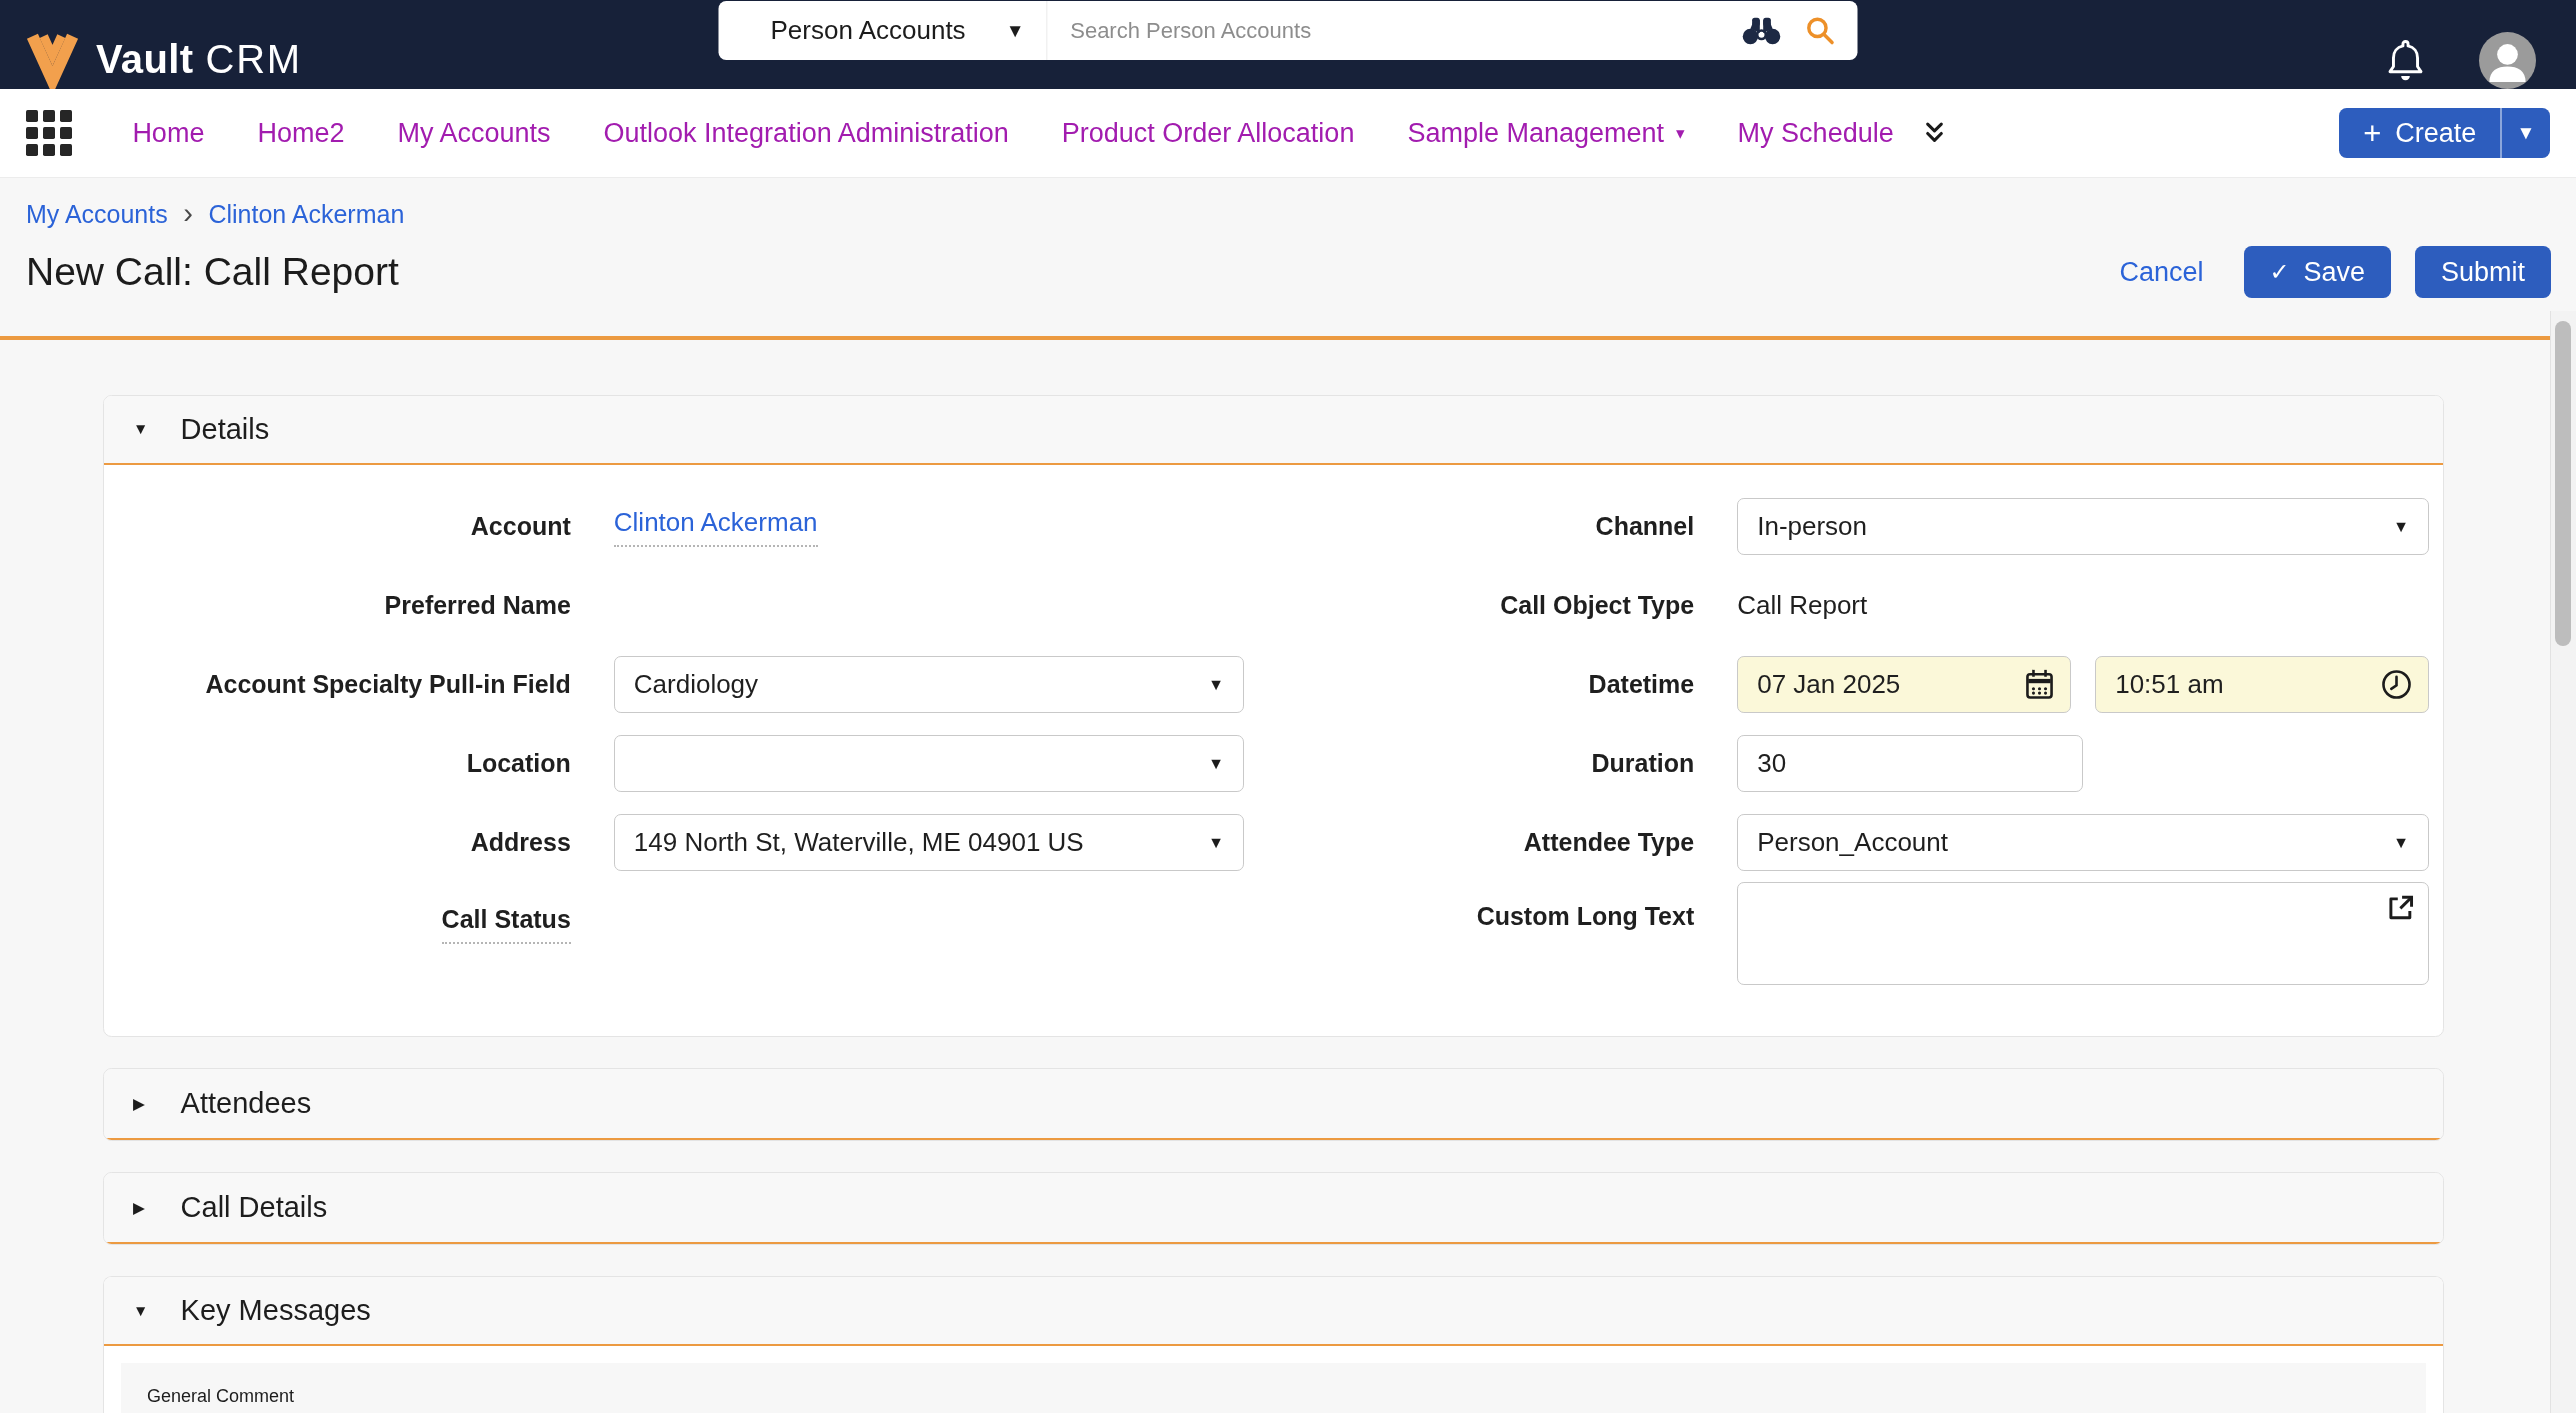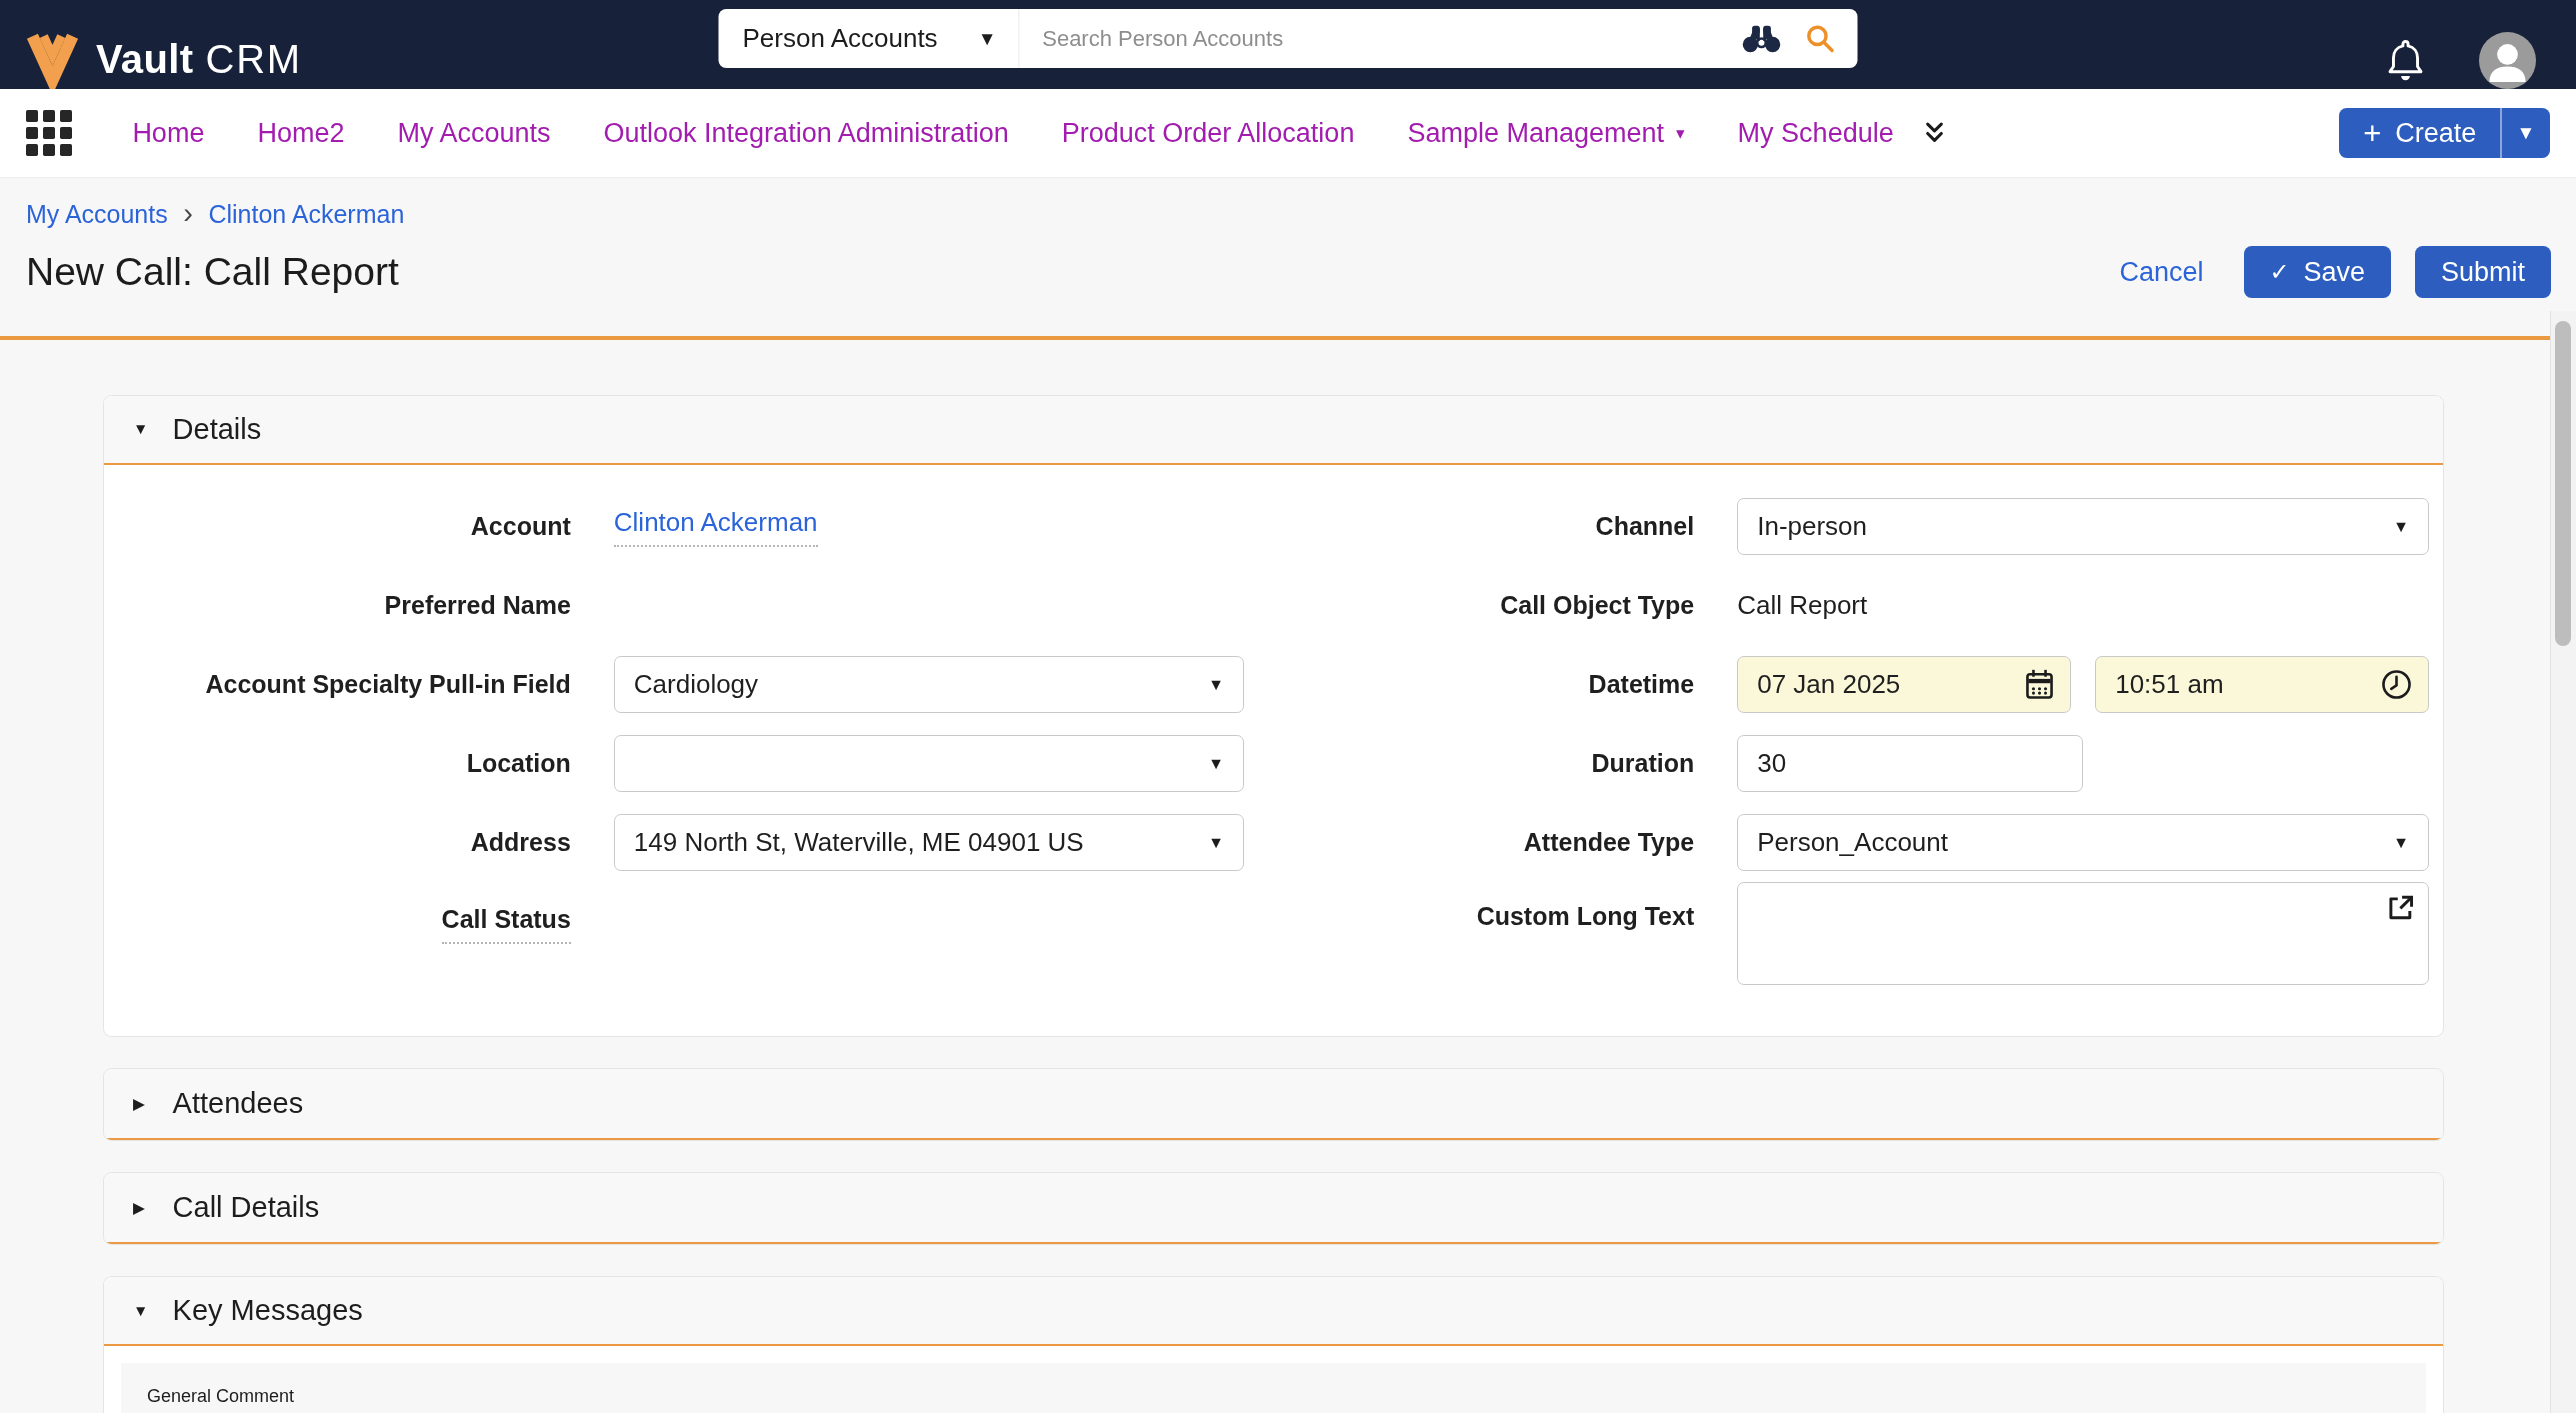--- a/index.html
+++ b/index.html
@@ -6,22 +6,22 @@
   html,body { width:2576px; height:1414px; overflow:hidden; }
   body { font-family:"Liberation Sans", sans-serif; background:#F7F7F7; color:#1E1E1E; position:relative; }
 
   
   .topbar { height:89px; background:#172139; display:flex; align-items:flex-end; padding:0 26px; position:relative; }
   .brand { display:flex; align-items:center; gap:17px; }
   .brand-name { display:flex; align-items:baseline; gap:12px; color:#fff; }
   .brand-bold { font-size:40px; font-weight:700; letter-spacing:0.4px; }
   .brand-light { font-size:40px; font-weight:300; letter-spacing:1.7px; }
 
-  .searchbox { position:absolute; left:50%; top:9px; transform:translateX(-50%);
-    width:1139px; height:59px; background:#fff; border-radius:7.7px; display:flex; align-items:center; overflow:hidden; }
+  .searchbox { position:absolute; left:50%; top:1px; transform:translateX(-50%);
+    width:1139px; height:59px; background:#fff; border-radius:7.7px; display:flex; align-items:center; overflow:hidden;padding-left:28px; }
   .search-cat { height:100%; display:flex; align-items:center; gap:40px; padding:0 22.4px 0 24px;
     border-right:1.7px solid #E3E3E3; font-size:26px; color:#1C1C1C; cursor:pointer; }
   .search-cat .caret { font-size:19px; color:#1C1C1C; }
   .search-input { flex:1; height:100%; border:none; outline:none; font-size:22px; padding:0 17px 0 22.4px; color:#1C1C1C; font-family:"Liberation Sans",sans-serif; }
   .search-input::placeholder { color:#8D8D8D; }
   .search-icons { display:flex; align-items:center; gap:22.4px; padding-right:22.4px; }
 
   .topbar-right { margin-left:auto; display:flex; align-items:center; gap:52px; padding-right:13.8px; }
   .avatar { width:57px; height:57px; border-radius:50%; background:#9B9B9B; display:flex; align-items:center; justify-content:center; overflow:hidden; cursor:pointer; }
 
@@ -54,21 +54,21 @@
   .btn .check { font-size:24px; }
 
   .orange-rule { height:3.4px; background:#EC9A41; margin-top:22.4px; }
 
   
   .panels { padding:55px 132px 0 103px; }
   .panel { border:1.7px solid #E4E4E4; border-radius:8.6px; background:#fff; overflow:hidden; }
   .panel + .panel { margin-top:31px; }
   .panel-header { height:69px; background:#F8F8F8; display:flex; align-items:center; gap:20.6px; padding:0 29px; border-bottom:2.6px solid #EC9A41; cursor:pointer; }
   .panel.collapsed .panel-header { height:71px; }
-  .panel-title { font-size:29px; color:#1D1D1D; }
+  .panel-title { font-size:29px; color:#1D1D1D;margin-left:8px; }
   .tri { font-size:15.5px; color:#1D1D1D; width:19px; }
 
   .panel-body { padding:22.4px 13.8px 34px 13.8px; display:grid; grid-template-columns:1fr 1fr; }
   .fcol { display:flex; flex-direction:column; }
   .frow { display:grid; align-items:center; min-height:79px; column-gap:15.5px;gap:43px; }
   .fcol.left .frow { grid-template-columns:453px 1fr; }
   .fcol.right .frow { grid-template-columns:450px 1fr; }
   .frow.tall { min-height:120px; align-items:flex-start; }
   .frow.tall .flabel { margin-top:19px; }
   .flabel { font-size:25px; font-weight:700; color:#1F1F1F; text-align:right; line-height:1.25; }

